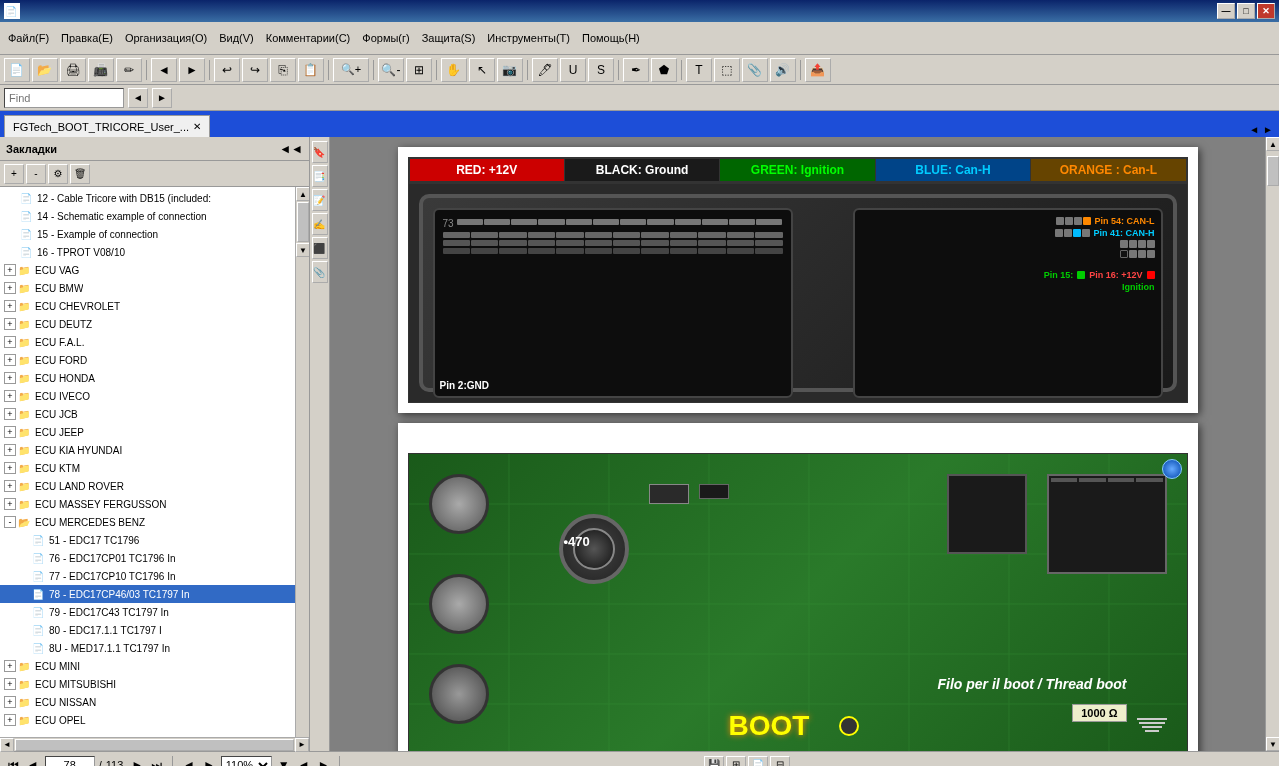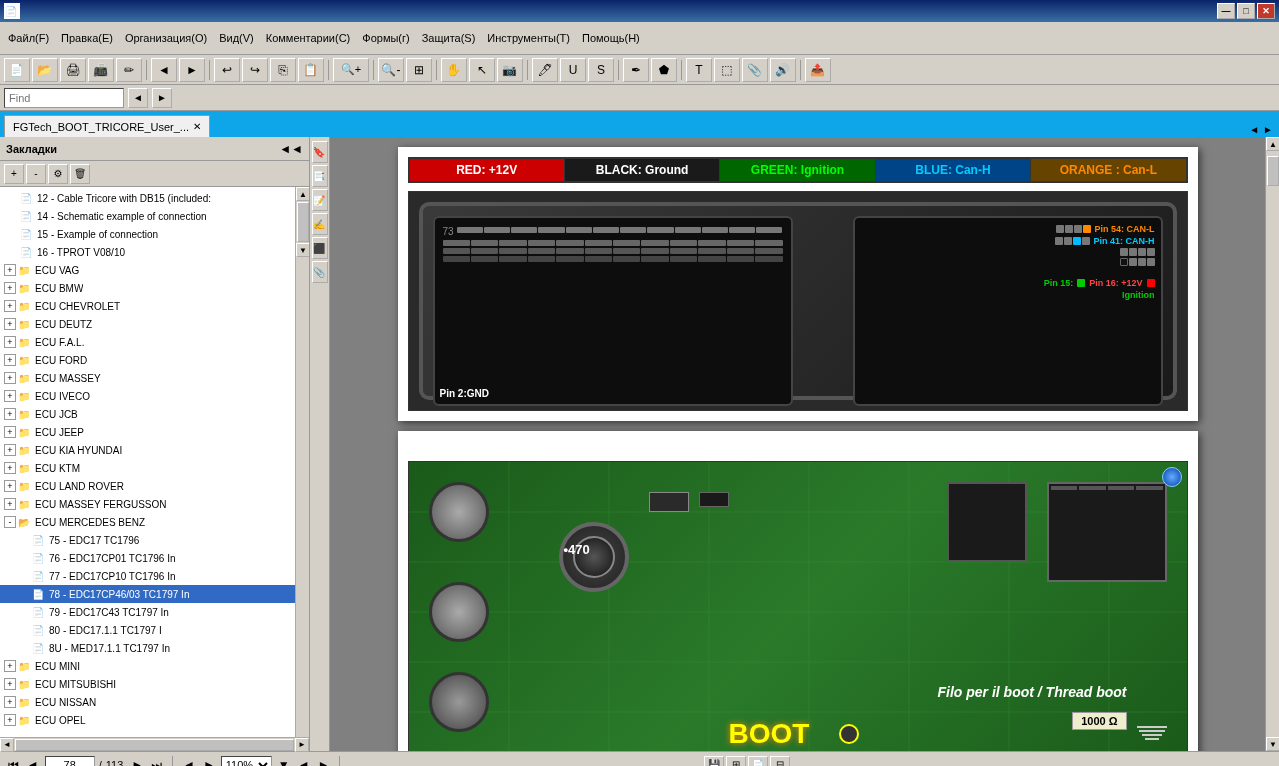--- a/index.html
+++ b/index.html
@@ -76,21 +76,21 @@
       width: 120px; height: 20px;
       border: 1px inset #999;
       background: white;
       padding: 0 4px;
       font-size: 11px;
     }
 
     
     #tabbar {
       height: 26px;
-      background: #0ea5e9;
+      background: #1d4ed8;
       display: flex;
       align-items: flex-end;
       padding: 0 4px;
     }
     .tab {
       height: 22px;
       background: #d4d0c8;
       border: 1px solid #999;
       border-bottom: none;
       padding: 0 8px;
@@ -200,21 +200,21 @@
     .nav-btn { cursor: pointer; font-size: 12px; padding: 0 2px; }
     #statusbar input { width: 50px; height: 18px; border: 1px inset #999; text-align: center; font-size: 11px; }
     #statusbar select { height: 18px; font-size: 11px; border: 1px inset #999; background: white; }
     .status-icons { display: flex; gap: 2px; margin-left: auto; }
     .status-icon { width: 20px; height: 18px; background: #d4d0c8; border: 1px outset #fff; display: flex; align-items: center; justify-content: center; font-size: 10px; cursor: pointer; }
 
     
     .color-legend {
       display: flex;
       border: 2px solid #333;
-      margin-bottom: 8px;
+      margin-bottom: 0;
     }
     .legend-item {
       flex: 1;
       text-align: center;
       padding: 4px 2px;
       font-size: 12px;
       font-weight: bold;
       border-right: 1px solid #333;
     }
     .legend-item:last-child { border-right: none; }
@@ -425,21 +425,21 @@
           <span class="item-text">ECU F.A.L.</span>
         </div>
         <div class="tree-item">
           <span class="expand-icon">+</span>
           <span class="file-icon">📁</span>
           <span class="item-text">ECU FORD</span>
         </div>
         <div class="tree-item">
           <span class="expand-icon">+</span>
           <span class="file-icon">📁</span>
-          <span class="item-text">ECU MASSEY</span>
+          <span class="item-text">ECU HONDA</span>
         </div>
         <div class="tree-item">
           <span class="expand-icon">+</span>
           <span class="file-icon">📁</span>
           <span class="item-text">ECU IVECO</span>
         </div>
         <div class="tree-item">
           <span class="expand-icon">+</span>
           <span class="file-icon">📁</span>
           <span class="item-text">ECU JCB</span>
@@ -470,21 +470,21 @@
           <span class="item-text">ECU MASSEY FERGUSSON</span>
         </div>
         <div class="tree-item">
           <span class="expand-icon">-</span>
           <span class="file-icon">📂</span>
           <span class="item-text">ECU MERCEDES BENZ</span>
         </div>
         <div class="tree-item">
           <span class="indent" style="width:28px;"></span>
           <span class="file-icon">📄</span>
-          <span class="item-text">75 - EDC17         TC1796</span>
+          <span class="item-text">51 - EDC17         TC1796</span>
         </div>
         <div class="tree-item">
           <span class="indent" style="width:28px;"></span>
           <span class="file-icon">📄</span>
           <span class="item-text">76 - EDC17CP01     TC1796  In</span>
         </div>
         <div class="tree-item">
           <span class="indent" style="width:28px;"></span>
           <span class="file-icon">📄</span>
           <span class="item-text">77 - EDC17CP10     TC1796  In</span>

